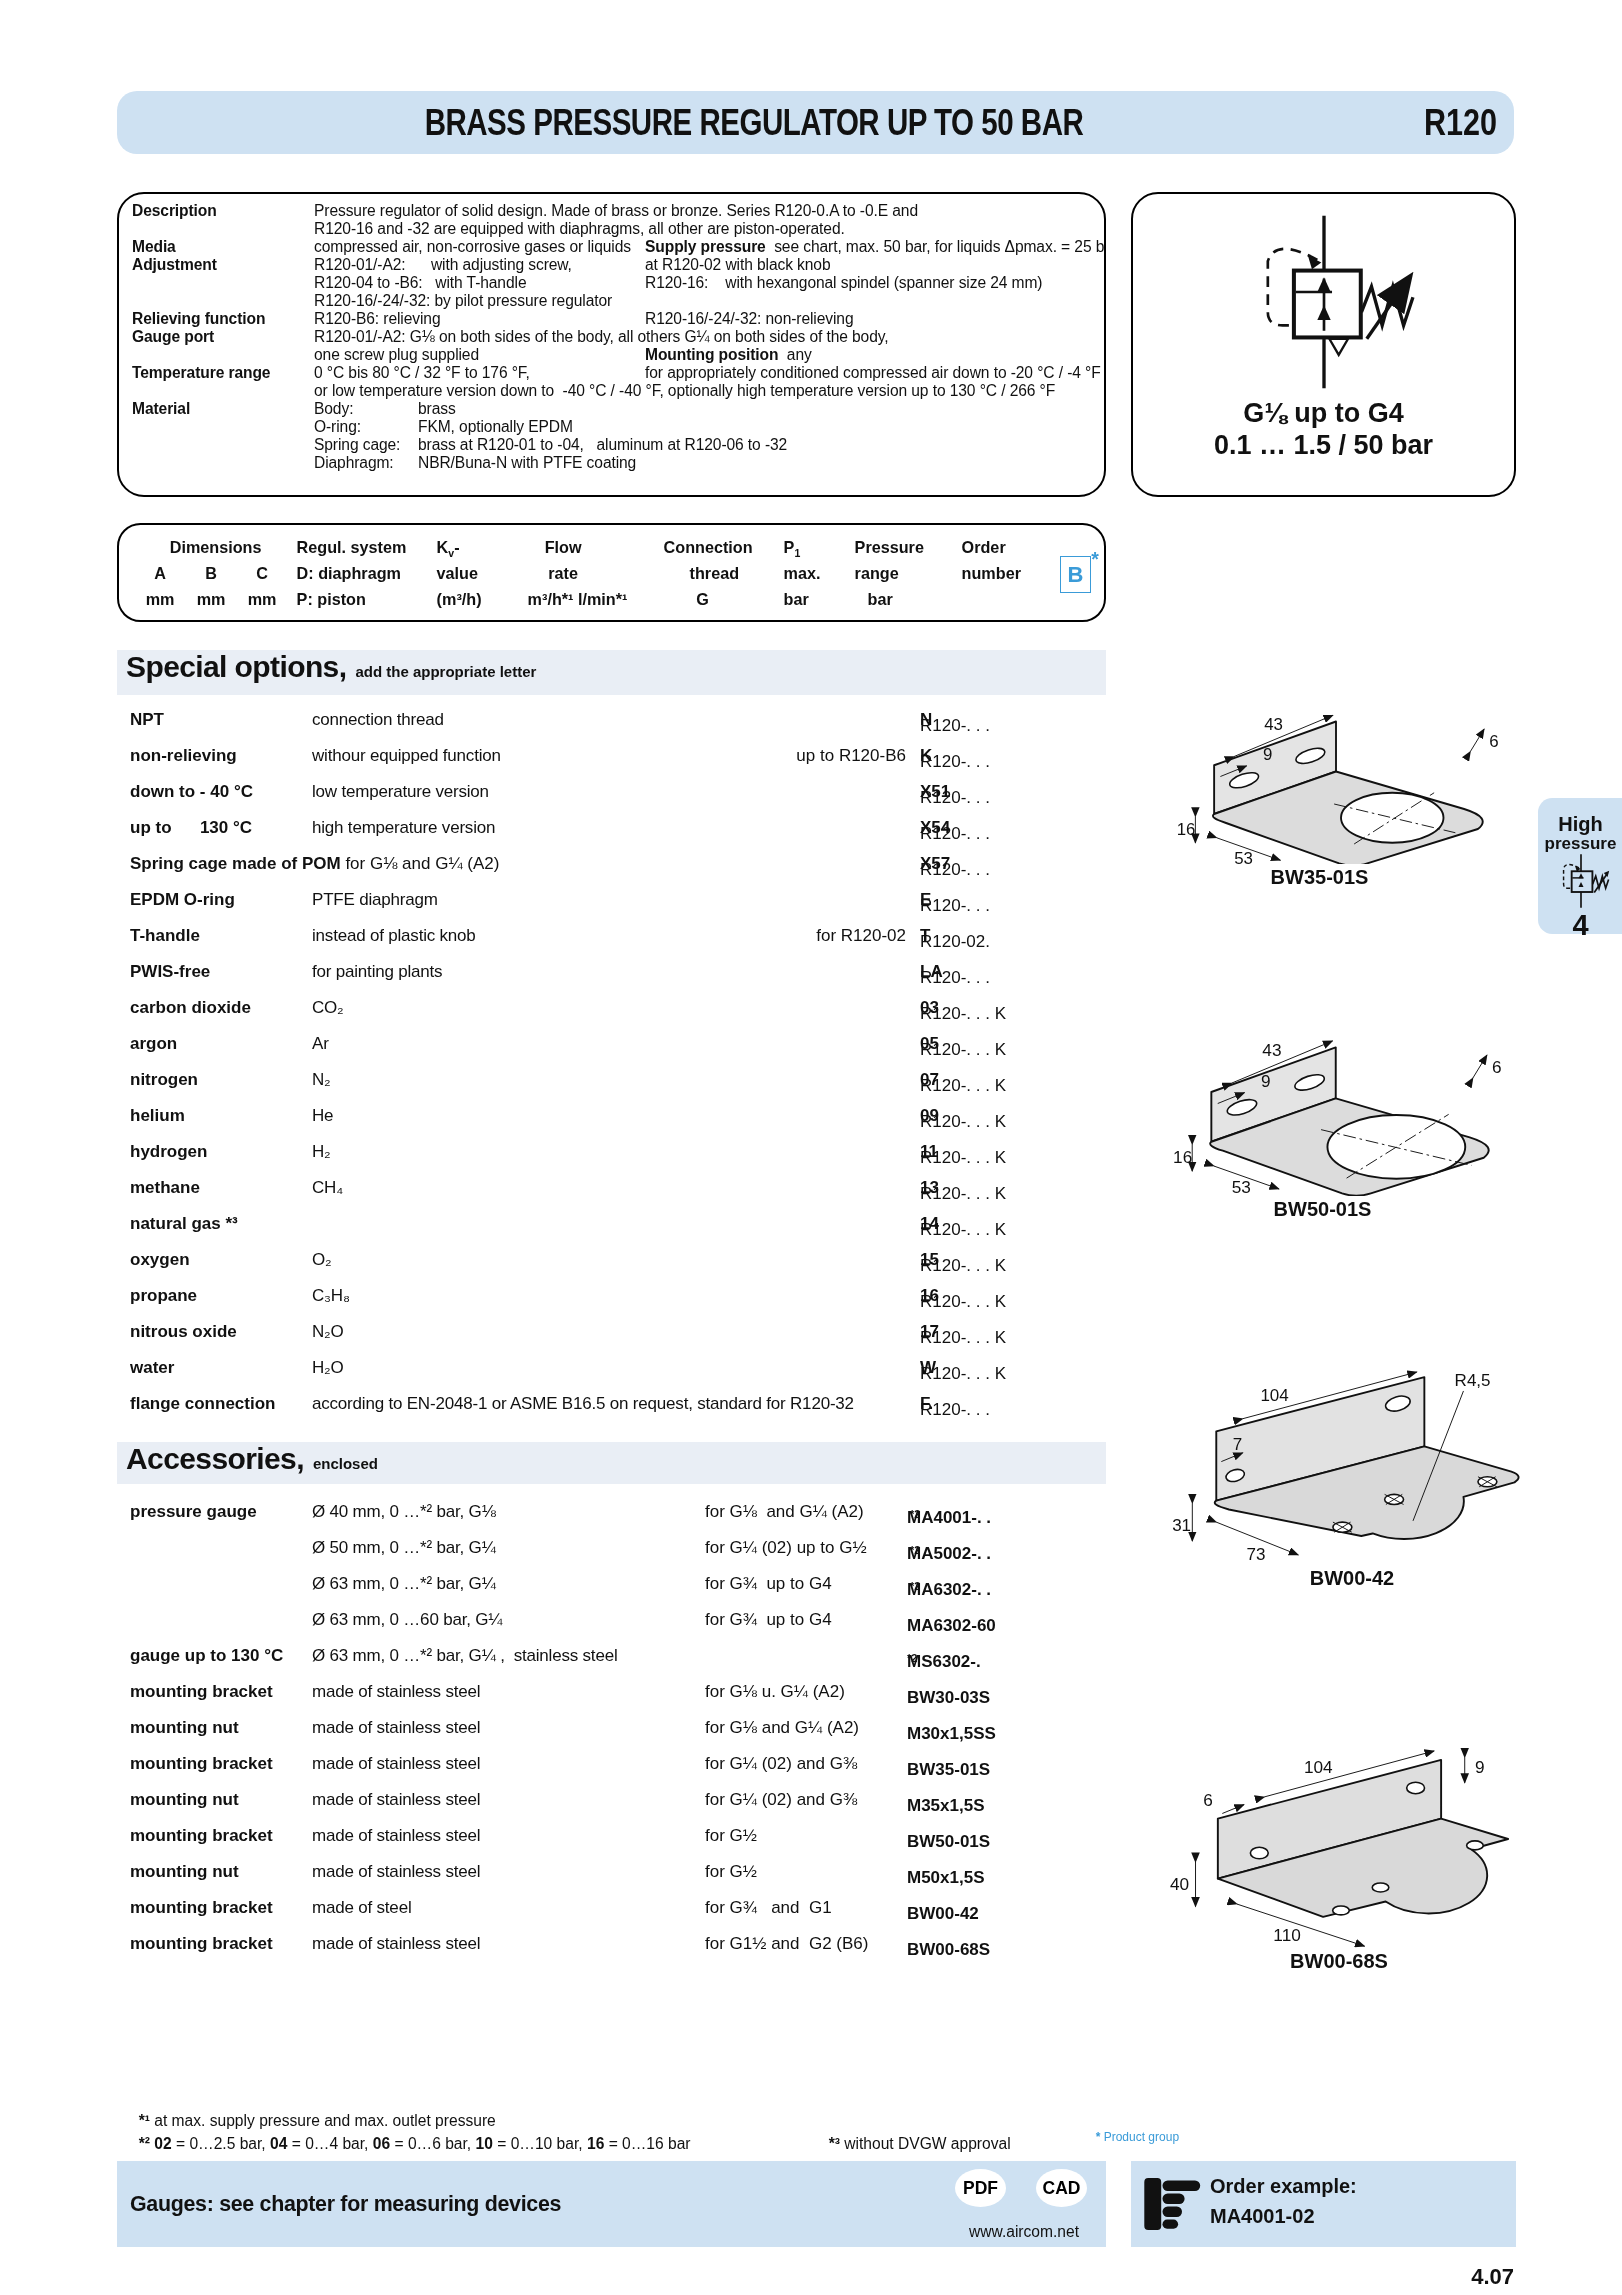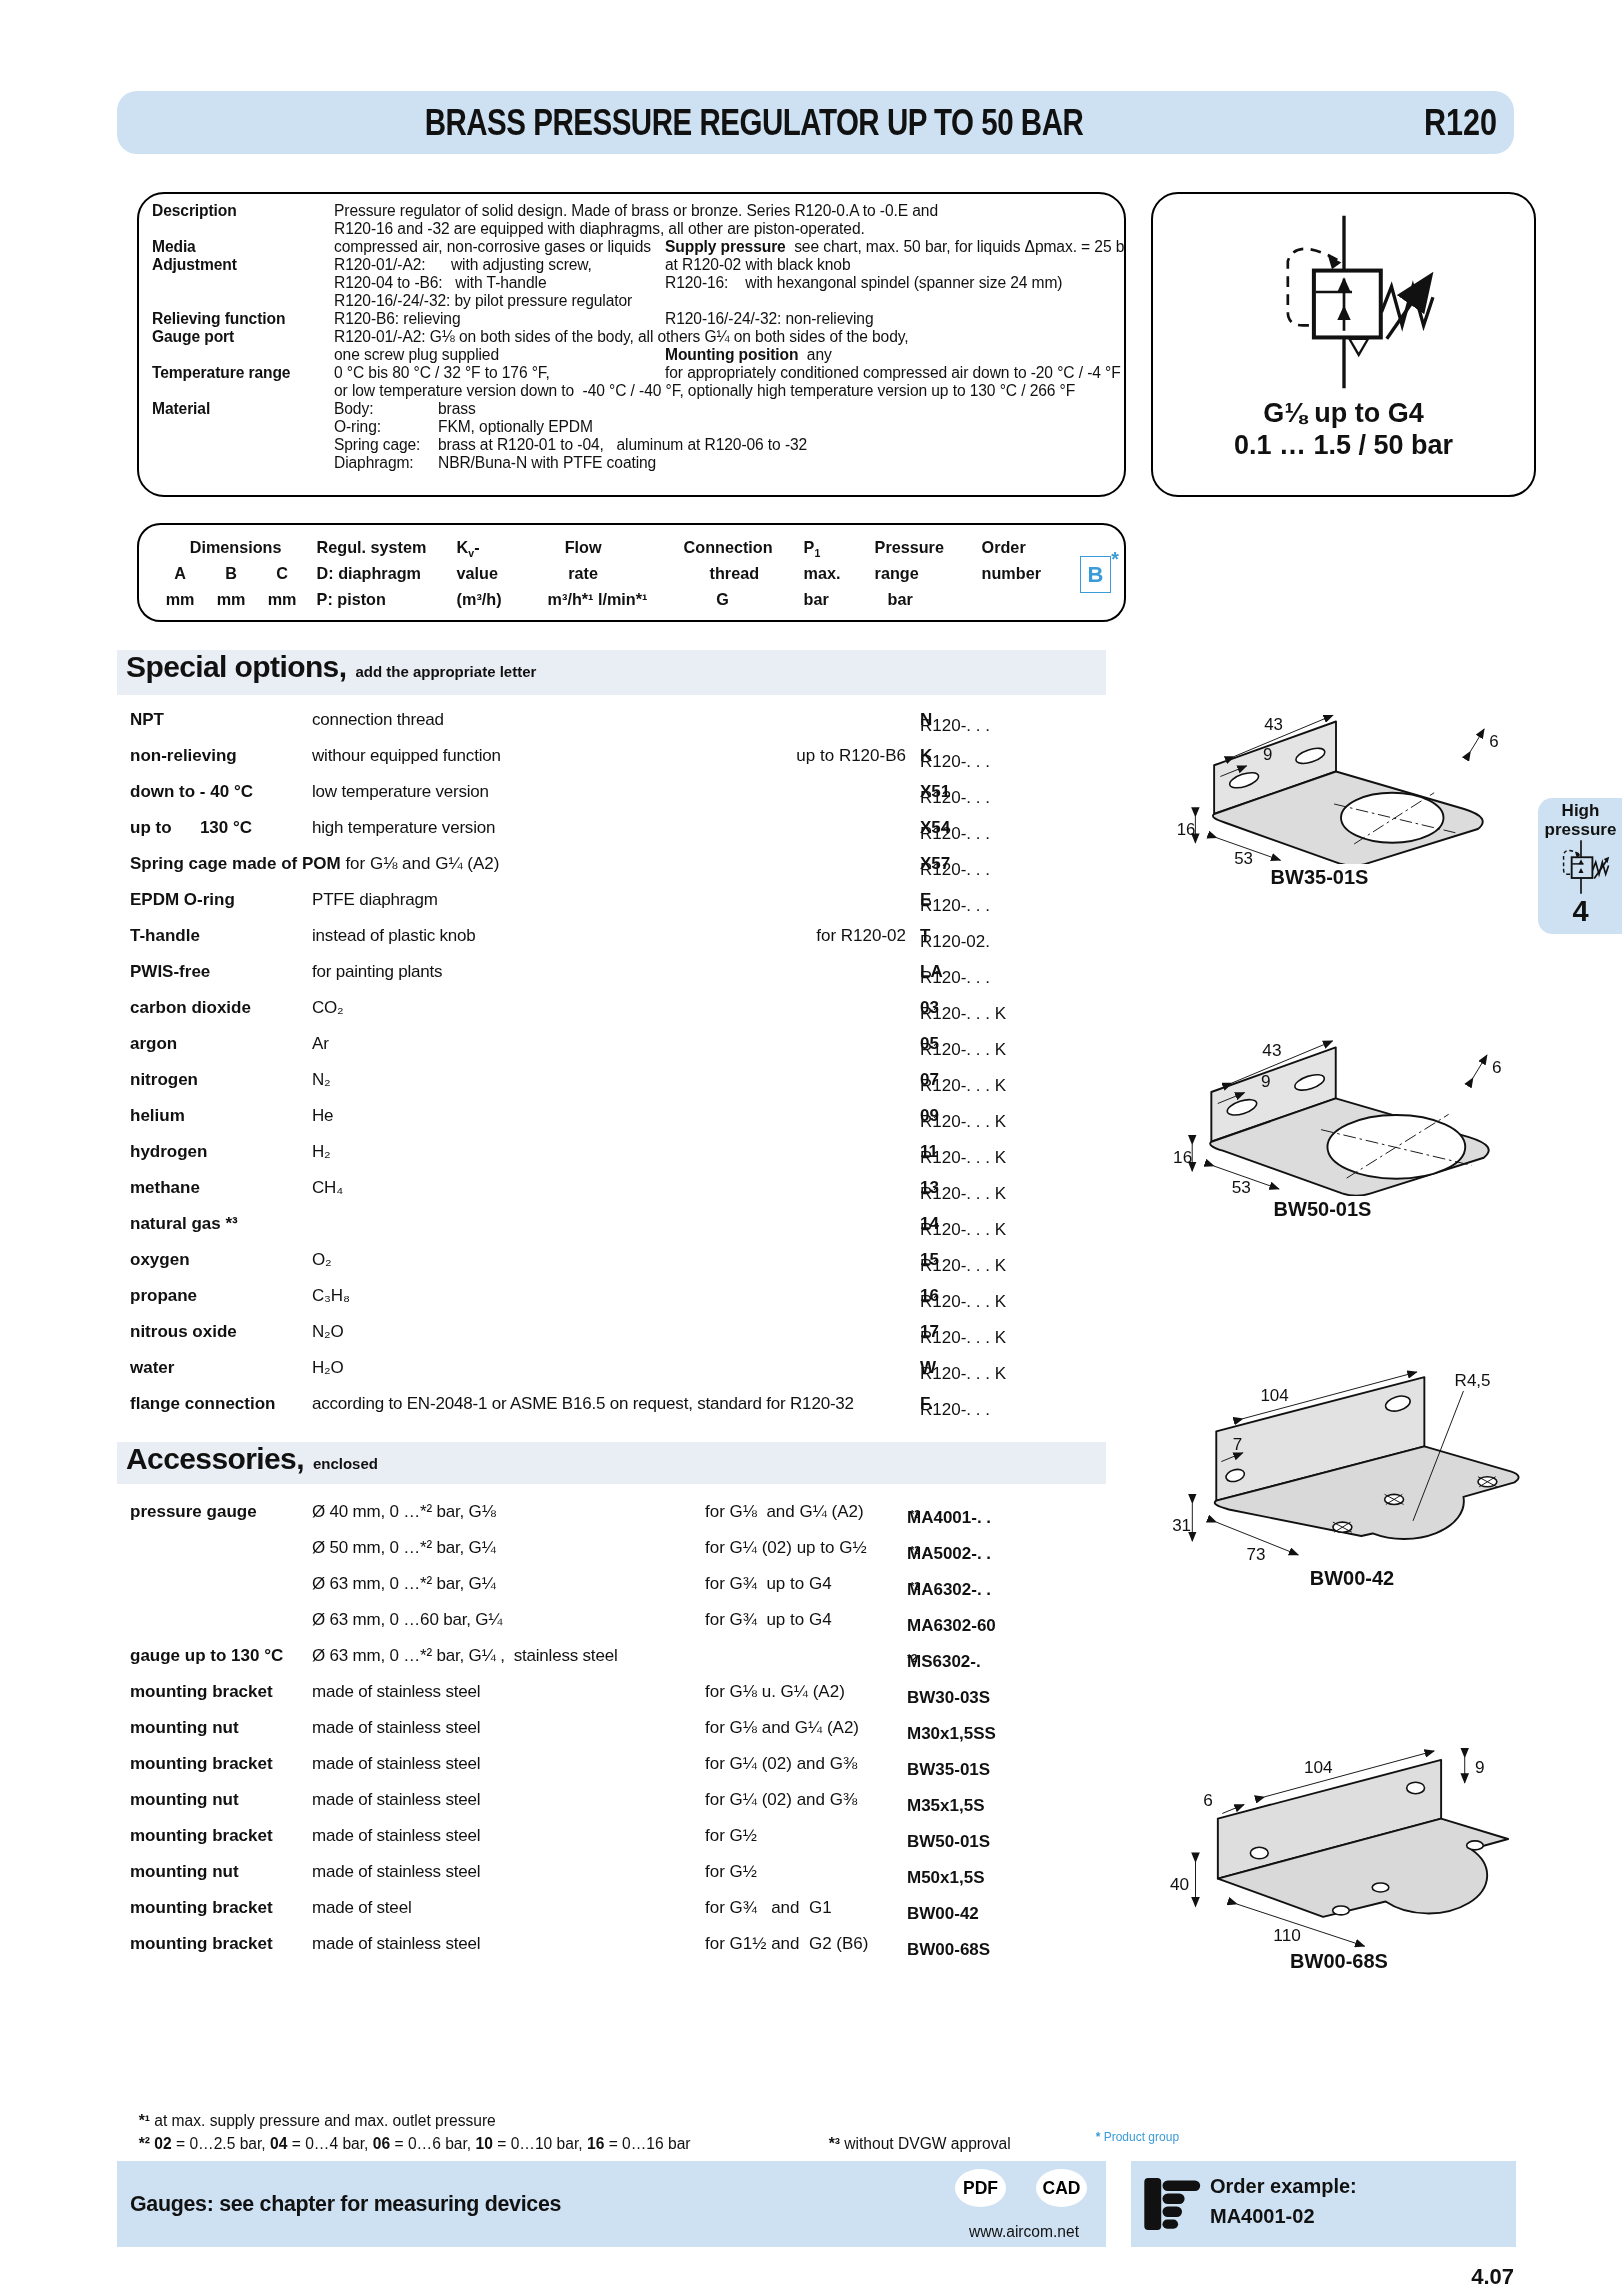--- a/index.html
+++ b/index.html
@@ -4,21 +4,21 @@
 <style>
   html,body{margin:0;padding:0;background:#fff;}
   body{width:1623px;height:2295px;position:relative;font-family:"Liberation Sans","DejaVu Sans",sans-serif;color:#111;}
   .abs{position:absolute;}
   .b{font-weight:700;}
   
   .header-bar{left:117px;top:91px;width:1397px;height:63px;background:#cee1f2;display:flex;align-items:center;border-radius:20px;}
   .header-title{position:absolute;left:0;width:1274px;text-align:center;font-size:36px;font-weight:700;letter-spacing:-0.6px;transform:scaleX(.82);transform-origin:center;white-space:nowrap;}
   .header-code{position:absolute;right:17px;font-size:36px;font-weight:700;transform:scaleX(.85);transform-origin:right;}
   
-  .rbox{border:2.6px solid #000;border-radius:27px;background:#fff;box-sizing:border-box;margin-left:20px;}
+  .rbox{border:2.6px solid #000;border-radius:27px;background:#fff;box-sizing:border-box;}
   .desc-box{left:117px;top:192px;width:989px;height:305px;padding:7.8px 0 0 13px;overflow:hidden;}
   .dline{font-size:15.6px;line-height:18px;white-space:nowrap;letter-spacing:-0.1px;}
   .dline span{white-space:pre;}
   .dline span.b{font-weight:700;}
   
   .symbol-box{left:1131px;top:192px;width:385px;height:305px;display:flex;flex-direction:column;align-items:center;}
   .symbol-box svg{margin-top:17px;}
   .sym-l1{font-size:27px;font-weight:700;margin-top:5.2px;}
   .sym-l2{font-size:27px;font-weight:700;margin-top:1.3px;}
   
@@ -44,21 +44,21 @@
   .r-code{left:803px;}
   .r-code b{font-weight:700;}
   .a-cond{left:588px;width:208px;text-align:left;}
   .a-code{left:790px;font-weight:700;}
   .supx{font-size:65%;position:relative;top:-6.5px;font-weight:700;}
   
   .dw-label{font-size:20px;font-weight:700;text-align:center;}
   .dw svg text{font-size:27px;fill:#111;font-family:"Liberation Sans",sans-serif;}
   
   .hp-tab{left:1538px;top:798px;width:85px;height:136px;background:#cee1f2;border-radius:14.3px 0 0 14.3px;text-align:center;}
-  .hp-t1{font-size:17px;font-weight:700;line-height:19px;margin-top:3px;}
+  .hp-t1{font-size:20px;font-weight:700;line-height:19px;margin-top:17px;}
   .hp-t2{font-size:17px;font-weight:700;line-height:19px;}
   .hp-num{font-size:29px;font-weight:700;line-height:29px;}
   
   .fn{font-size:15.6px;white-space:pre;}
   .fn .b{font-weight:700;}
   .accent{color:#3a9bd8;}
   
   .bar-left{left:117px;top:2161px;width:989px;height:86px;background:#cee1f2;}
   .gauges{position:absolute;left:13px;top:0;height:86px;display:flex;align-items:center;font-size:21.4px;font-weight:700;letter-spacing:-0.3px;}
   .badge{position:absolute;width:51px;height:38px;background:#fff;border-radius:50%;text-align:center;line-height:38px;font-size:17.5px;font-weight:700;color:#000;}

